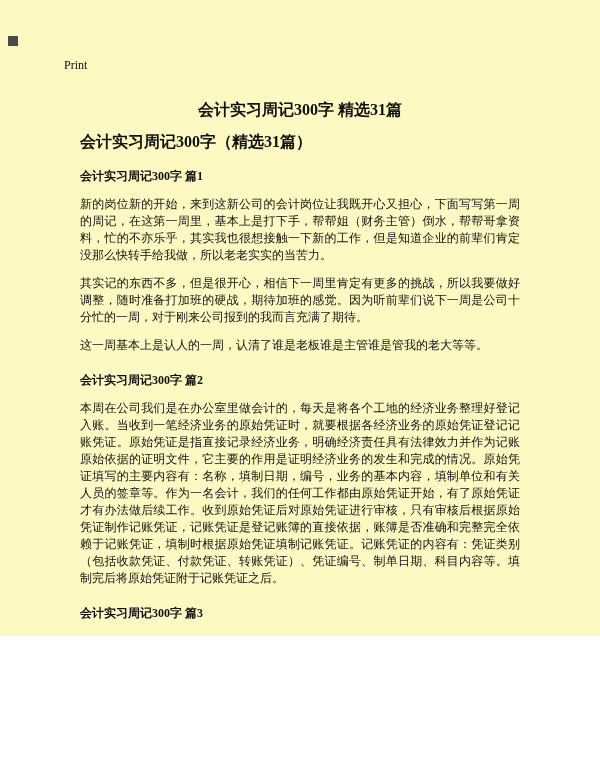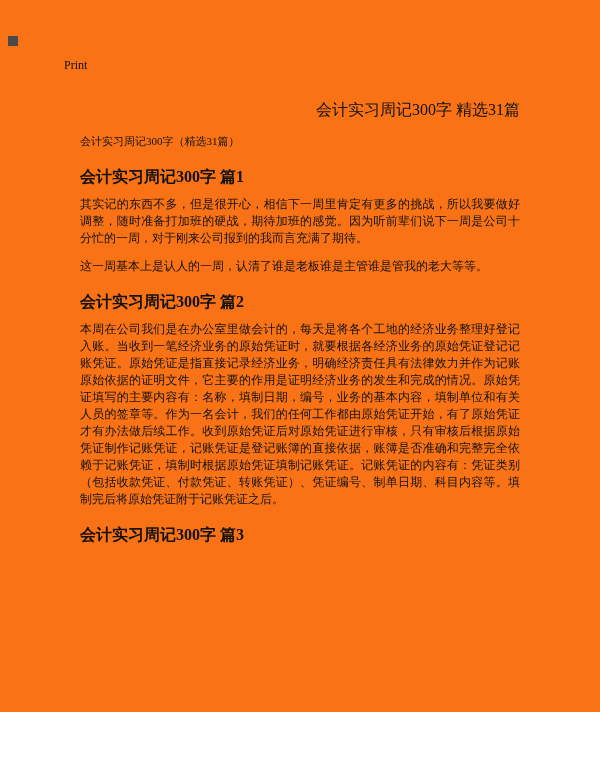--- a/index.html
+++ b/index.html
@@ -10,22 +10,22 @@
   body {
     width: 600px;
     height: 776px;
     overflow: hidden;
     font-family: "Liberation Serif", "DejaVu Serif", serif;
     color: #111111;
   }
   .sheet {
     position: relative;
     width: 600px;
-    height: 712px;
-    background: #f97316;
+    height: 636px;
+    background: #fef9c3;
     overflow: hidden;
   }
   .corner-square {
     position: absolute;
     left: 8px;
     top: 36px;
     width: 10px;
     height: 10px;
     background: #4a4a4a;
   }
@@ -40,31 +40,32 @@
   }
   .content {
     position: absolute;
     left: 80px;
     top: 100px;
     width: 440px;
   }
   .doc-title {
     font-size: 16px;
     line-height: 19px;
-    font-weight: normal;
-    text-align: right;
+    font-weight: bold;
+    text-align: center;
     margin: 0 0 15px 0;
   }
   .subtitle {
-    font-size: 11px;
+    font-size: 16px;
     line-height: 15px;
     margin: 0 0 20px 0;
+    font-weight: bold;
   }
   .sec-heading {
-    font-size: 16px;
+    font-size: 12px;
     line-height: 15px;
     font-weight: bold;
     margin: 19px 0 12px 0;
   }
   .para {
     font-size: 12px;
     line-height: 17px;
     text-align: justify;
     margin: 0 0 11px 0;
   }
@@ -78,20 +79,21 @@
 
   <a class="print-link">Print</a>
 
   <div class="content">
 
     <h1 class="doc-title">会计实习周记300字 精选31篇</h1>
 
     <p class="subtitle">会计实习周记300字（精选31篇）</p>
 
     <h2 class="sec-heading">会计实习周记300字 篇1</h2>
+    <p class="para">新的岗位新的开始，来到这新公司的会计岗位让我既开心又担心，下面写写第一周的周记，在这第一周里，基本上是打下手，帮帮姐（财务主管）倒水，帮帮哥拿资料，忙的不亦乐乎，其实我也很想接触一下新的工作，但是知道企业的前辈们肯定没那么快转手给我做，所以老老实实的当苦力。</p>
     <p class="para">其实记的东西不多，但是很开心，相信下一周里肯定有更多的挑战，所以我要做好调整，随时准备打加班的硬战，期待加班的感觉。因为听前辈们说下一周是公司十分忙的一周，对于刚来公司报到的我而言充满了期待。</p>
     <p class="para">这一周基本上是认人的一周，认清了谁是老板谁是主管谁是管我的老大等等。</p>
 
     <h2 class="sec-heading">会计实习周记300字 篇2</h2>
     <p class="para">本周在公司我们是在办公室里做会计的，每天是将各个工地的经济业务整理好登记入账。当收到一笔经济业务的原始凭证时，就要根据各经济业务的原始凭证登记记账凭证。原始凭证是指直接记录经济业务，明确经济责任具有法律效力并作为记账原始依据的证明文件，它主要的作用是证明经济业务的发生和完成的情况。原始凭证填写的主要内容有：名称，填制日期，编号，业务的基本内容，填制单位和有关人员的签章等。作为一名会计，我们的任何工作都由原始凭证开始，有了原始凭证才有办法做后续工作。收到原始凭证后对原始凭证进行审核，只有审核后根据原始凭证制作记账凭证，记账凭证是登记账簿的直接依据，账簿是否准确和完整完全依赖于记账凭证，填制时根据原始凭证填制记账凭证。记账凭证的内容有：凭证类别（包括收款凭证、付款凭证、转账凭证）、凭证编号、制单日期、科目内容等。填制完后将原始凭证附于记账凭证之后。</p>
 
     <h2 class="sec-heading">会计实习周记300字 篇3</h2>
 
   </div>
 

